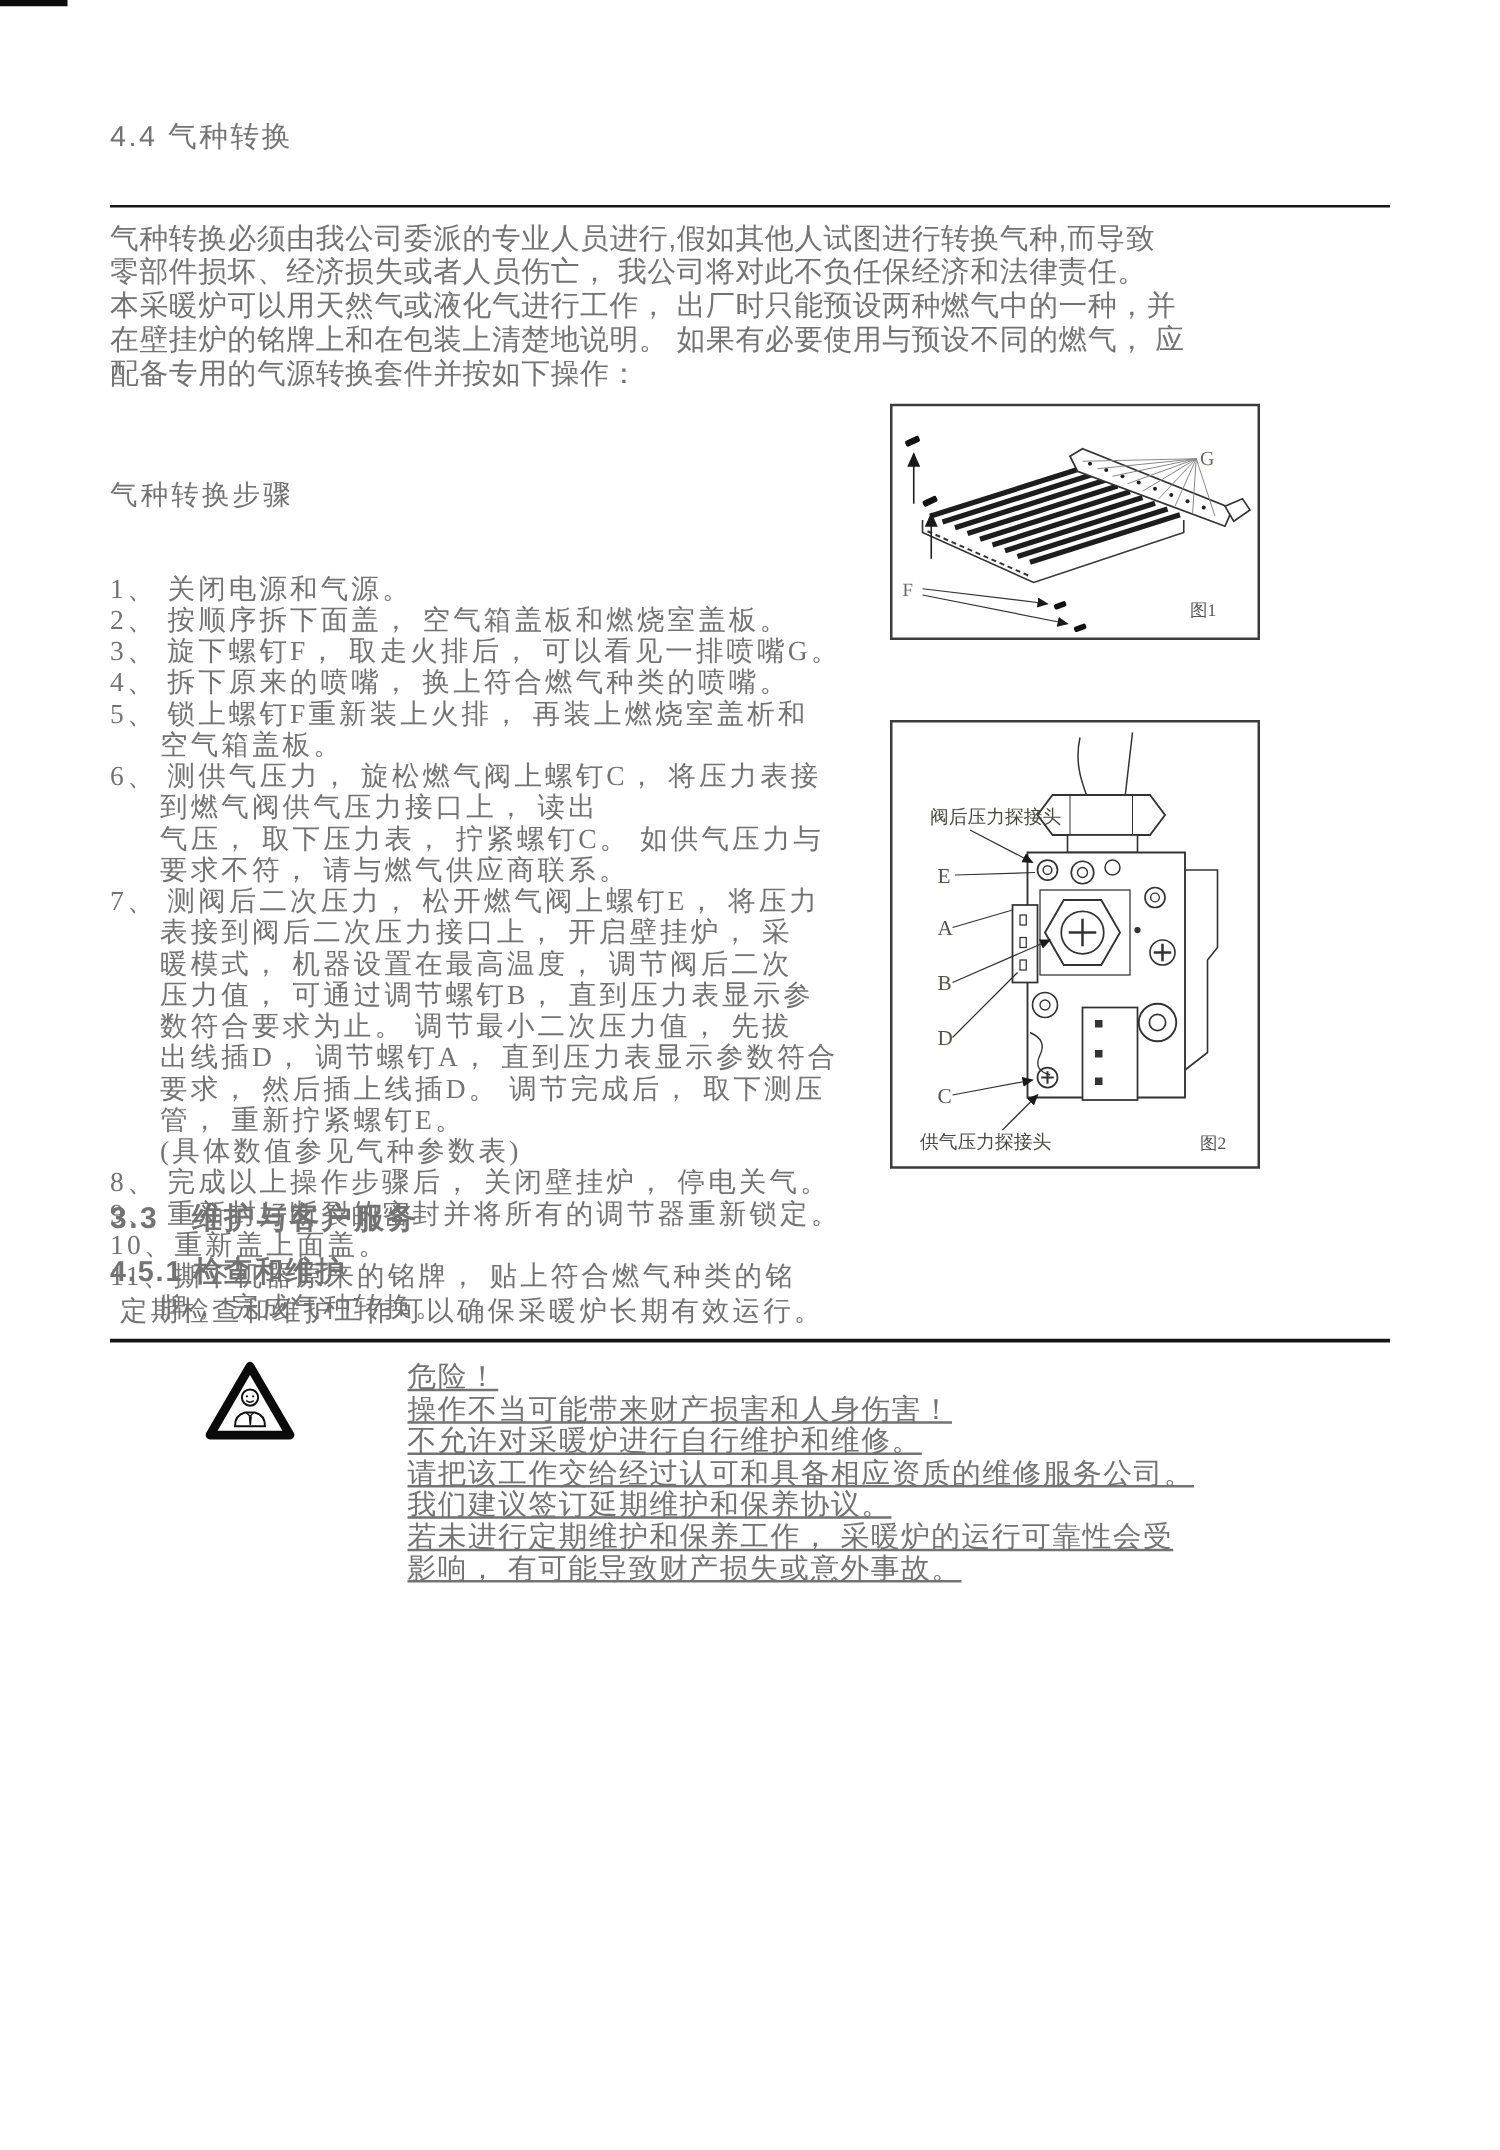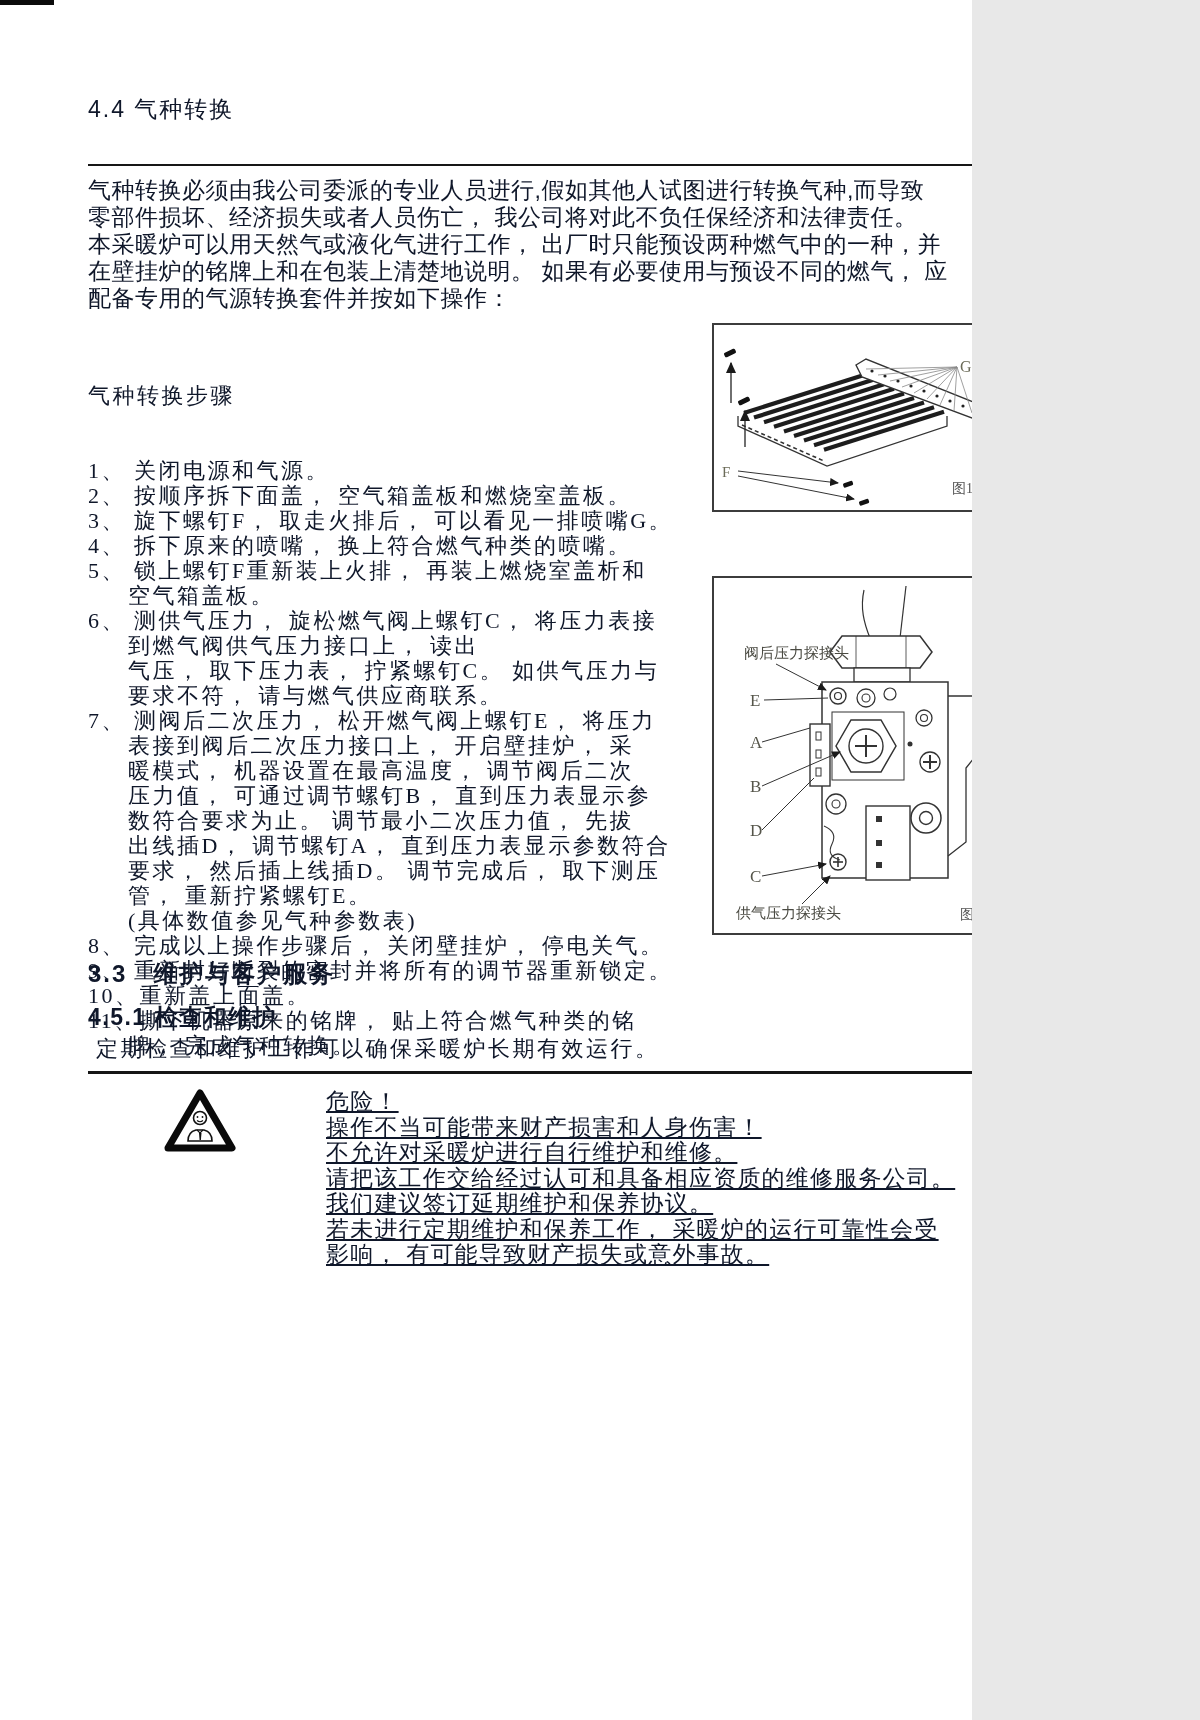--- a/index.html
+++ b/index.html
@@ -1,17 +1,17 @@
 <!DOCTYPE html>
 <html><head>
 <meta charset="utf-8">
 <style>
   html,body{margin:0;padding:0;background:#e8e8e8;}
-  .page{position:relative;width:972px;height:1720px;background:#ffffff;overflow:hidden;
-        font-family:"Liberation Sans",sans-serif;color:#0f172a;}
+  .page{position:relative;width:1200px;height:1720px;background:#ffffff;overflow:hidden;
+        font-family:"Liberation Sans",sans-serif;color:#737373;}
   .abs{position:absolute;white-space:pre;}
   .gothic{font-family:"Liberation Sans",sans-serif;}
   .kai{font-family:"Liberation Serif",serif;}
   .title{left:88px;top:94px;font-size:23px;letter-spacing:2px;}
   .rule{position:absolute;background:#161616;}
   .rule-top{left:88px;top:164px;width:1024px;height:2px;}
   .rule-mid{left:88px;top:1071px;width:1024px;height:3px;}
   .intro{left:88px;top:177px;font-size:23px;line-height:27px;letter-spacing:0.5px;}
   .steps{left:88px;top:333px;font-size:22px;line-height:25px;letter-spacing:2.5px;}
   .steps .indent{padding-left:40px;}

